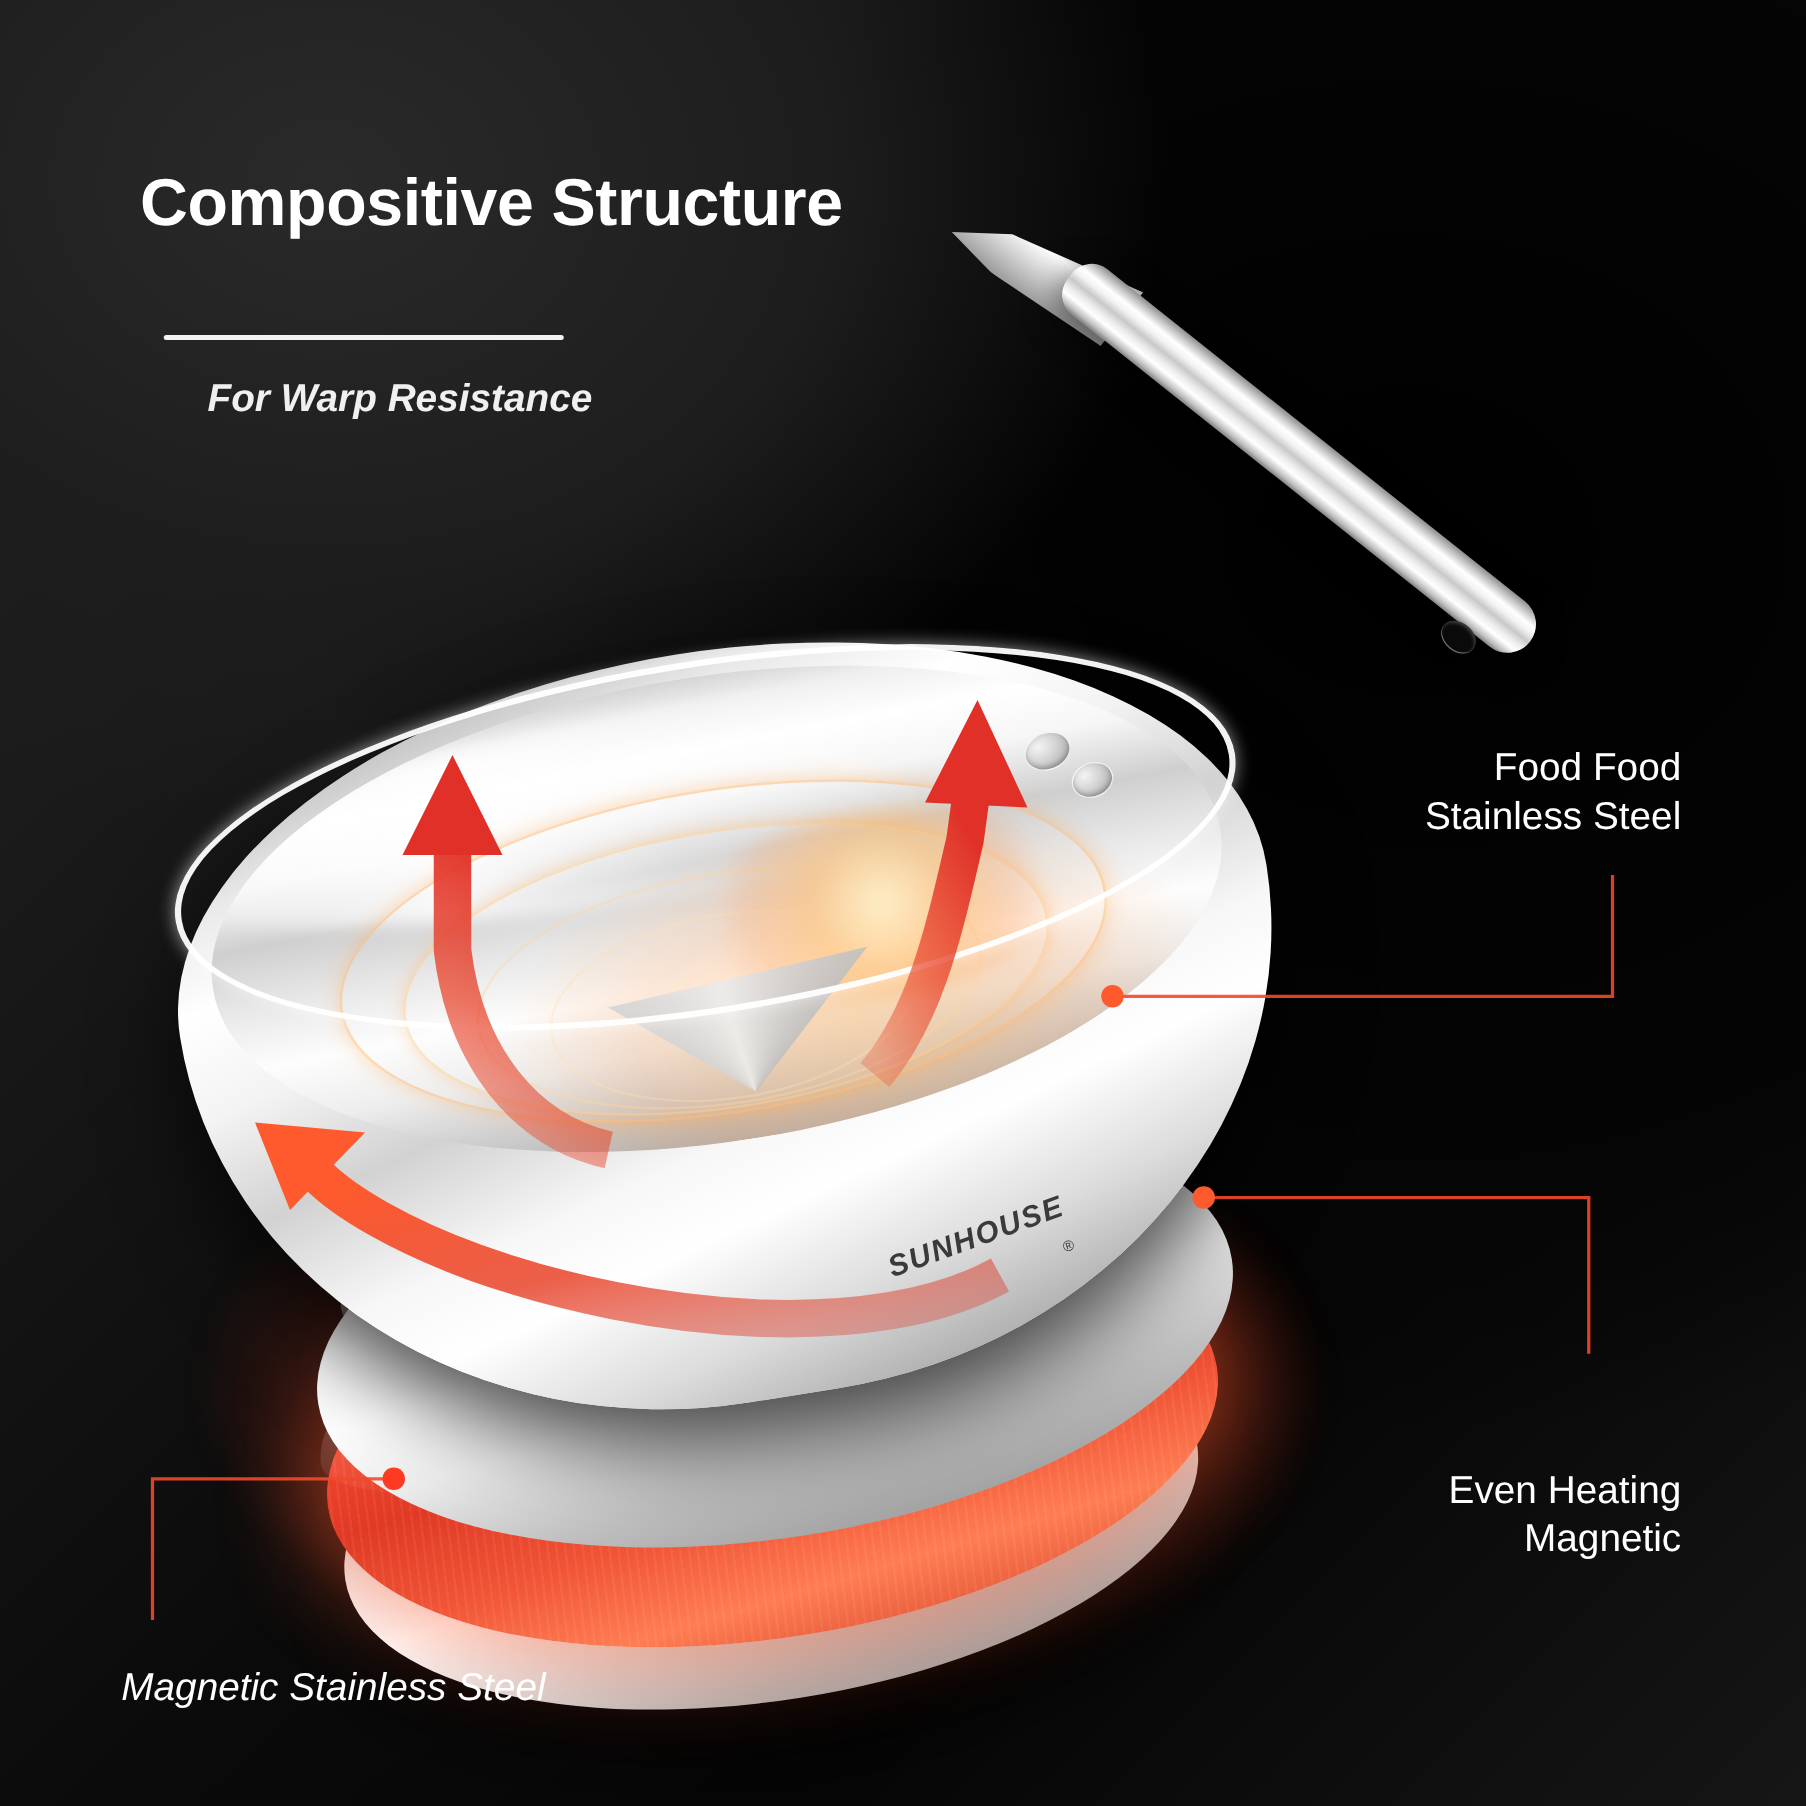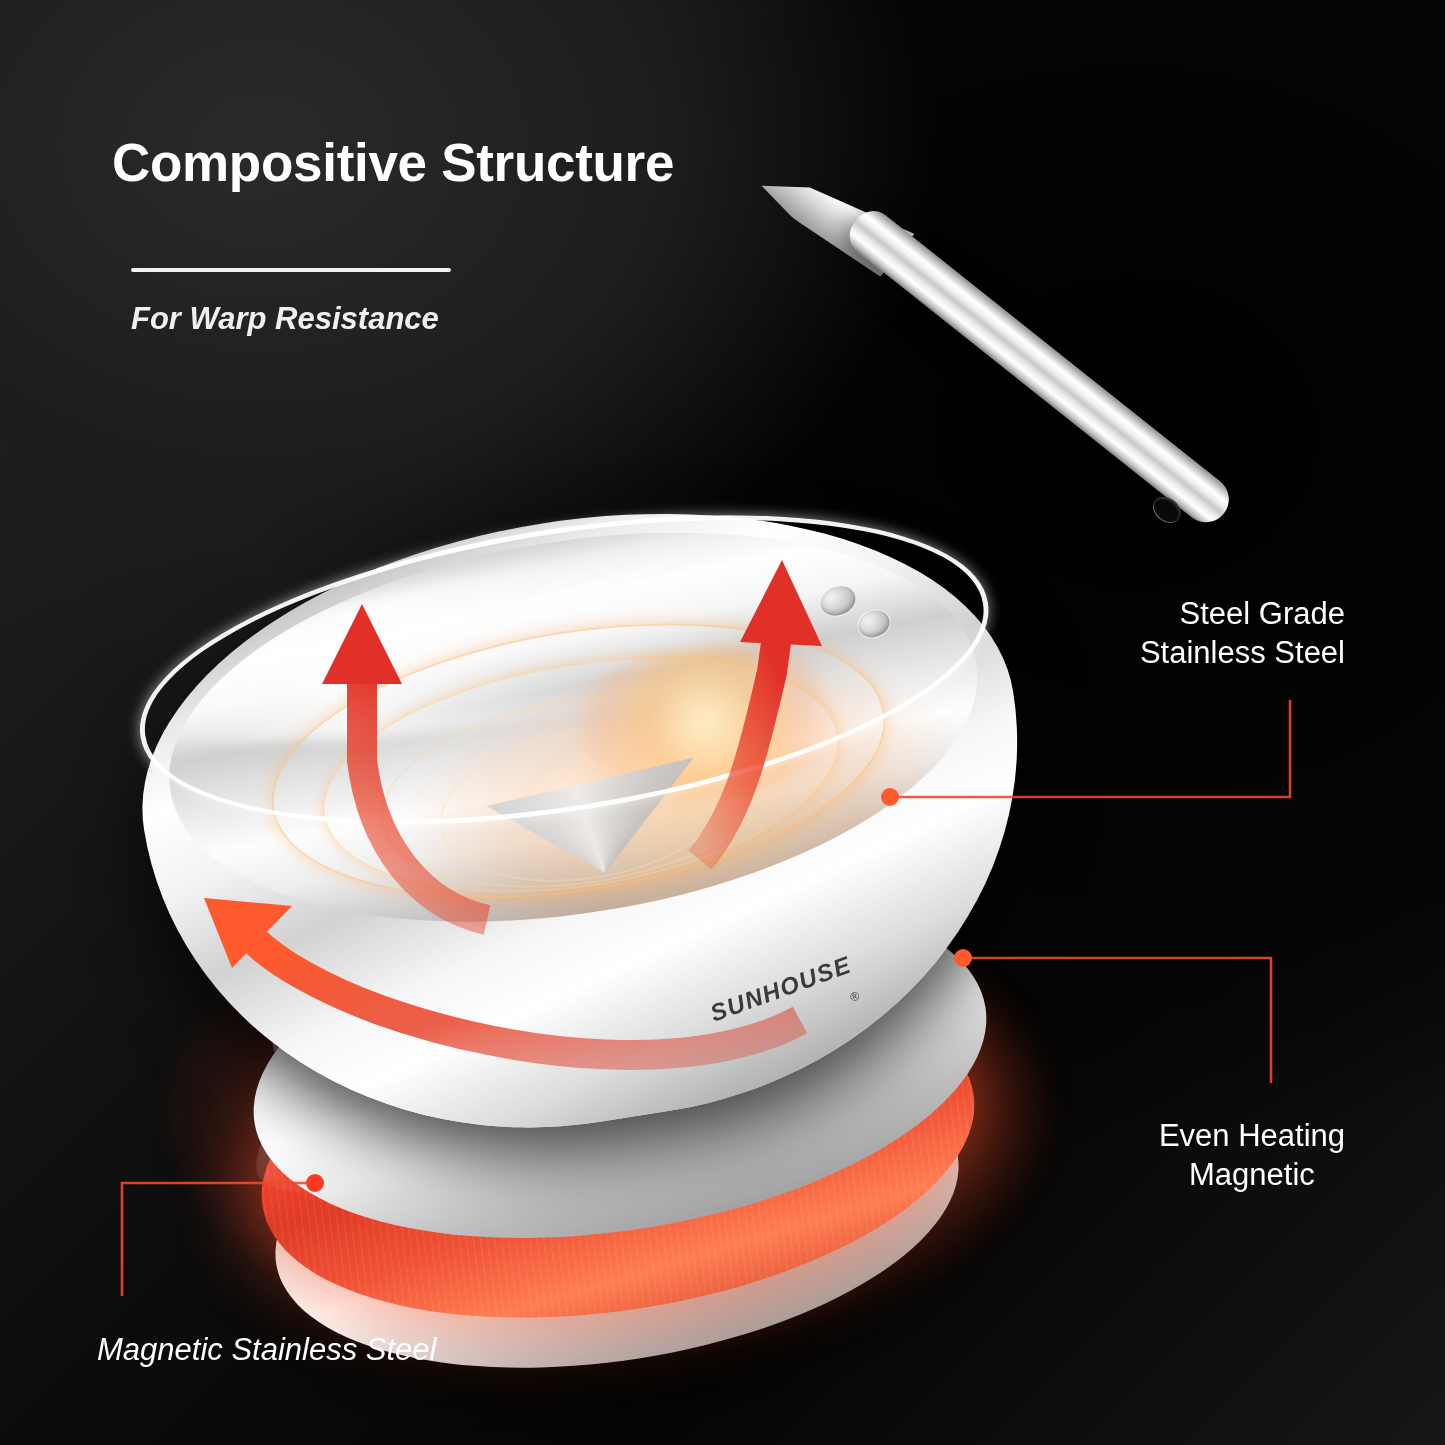--- a/index.html
+++ b/index.html
@@ -23,27 +23,27 @@
   .title .l2{display:block;}
   .divider{
     position:absolute; left:131px; top:268px; width:320px; height:4px;
     background:#f2f2f2; border-radius:2px;
   }
   .subtitle{
     position:absolute; left:131px; top:298px; width:640px;
     color:#f0f0f0; font-size:31px; font-style:italic; font-weight:bold;
     line-height:1.38;
   }
-  .subtitle .sl{display:block;}
+  .subtitle .sl{display:block;margin-left:35px;}
 
   
   .callout{position:absolute;color:#fff;font-size:31px;line-height:1.26;}
   .callout span{display:block;}
   .co-food{ right:100px; top:594px; text-align:right; }
-  .co-alum{ right:100px; top:1116px; text-align:center; }
+  .co-alum{ right:100px; top:1172px; text-align:right; }
   .co-mag { left:97px;  top:1330px; text-align:left;font-style:italic;  }
 
   
   .lead-svg{position:absolute;left:0;top:0;width:1445px;height:1445px;pointer-events:none;}
 
   
   #pan{ position:absolute; left:0; top:0; width:1445px; height:1445px; }
 
   .glow-base{
     position:absolute; left:170px; top:880px; width:880px; height:460px;
@@ -305,21 +305,21 @@
     <span class="l2">Compositive Structure</span>
   </h1>
 
   <div class="divider"></div>
 
   <div class="subtitle">
     <span class="sl">For Warp Resistance</span>
   </div>
 
   <div class="callout co-food">
-    <span>Steel Grade</span>
+    <span>Food Food</span>
     <span>Stainless Steel</span>
   </div>
 
   <div class="callout co-alum">
     <span>Even Heating</span>
     <span>Magnetic</span>
   </div>
 
   <div class="callout co-mag">
     <span>Magnetic Stainless Steel</span>

